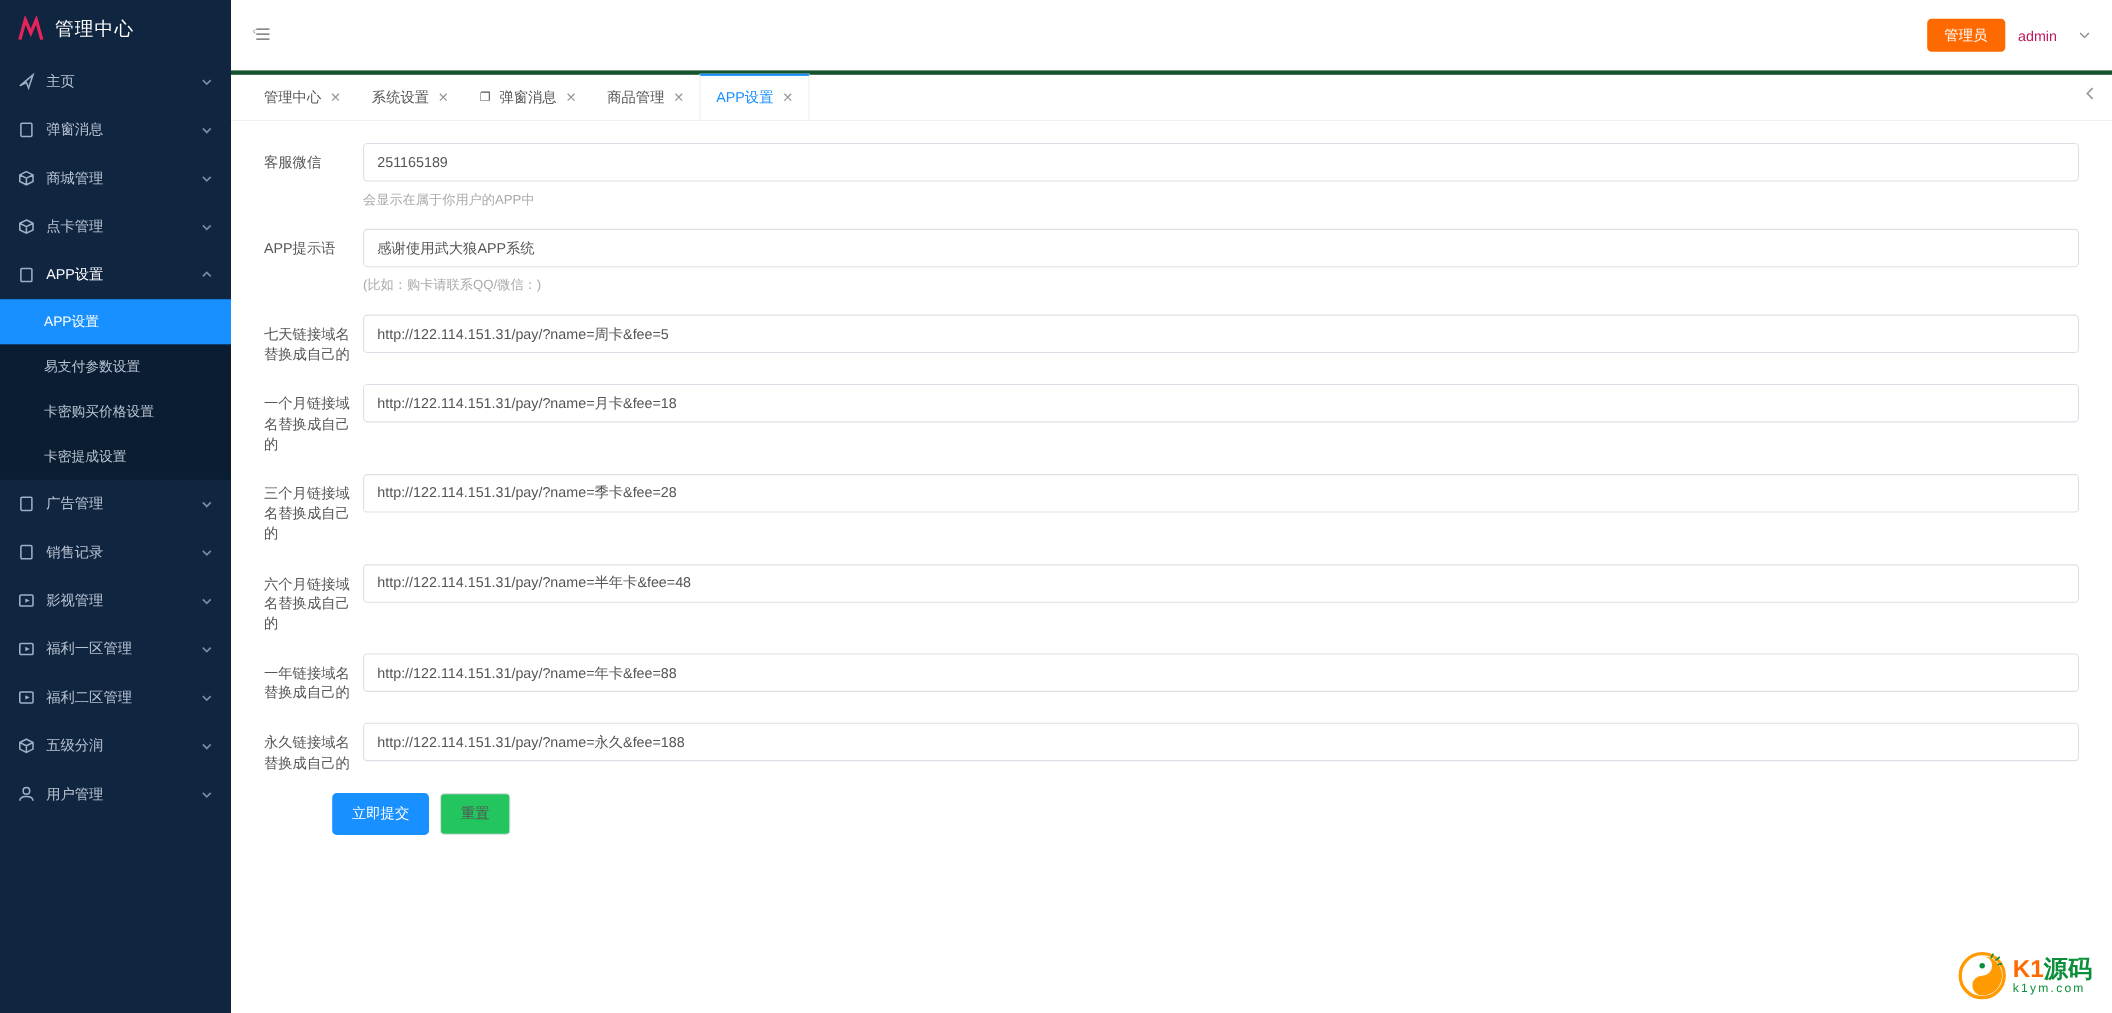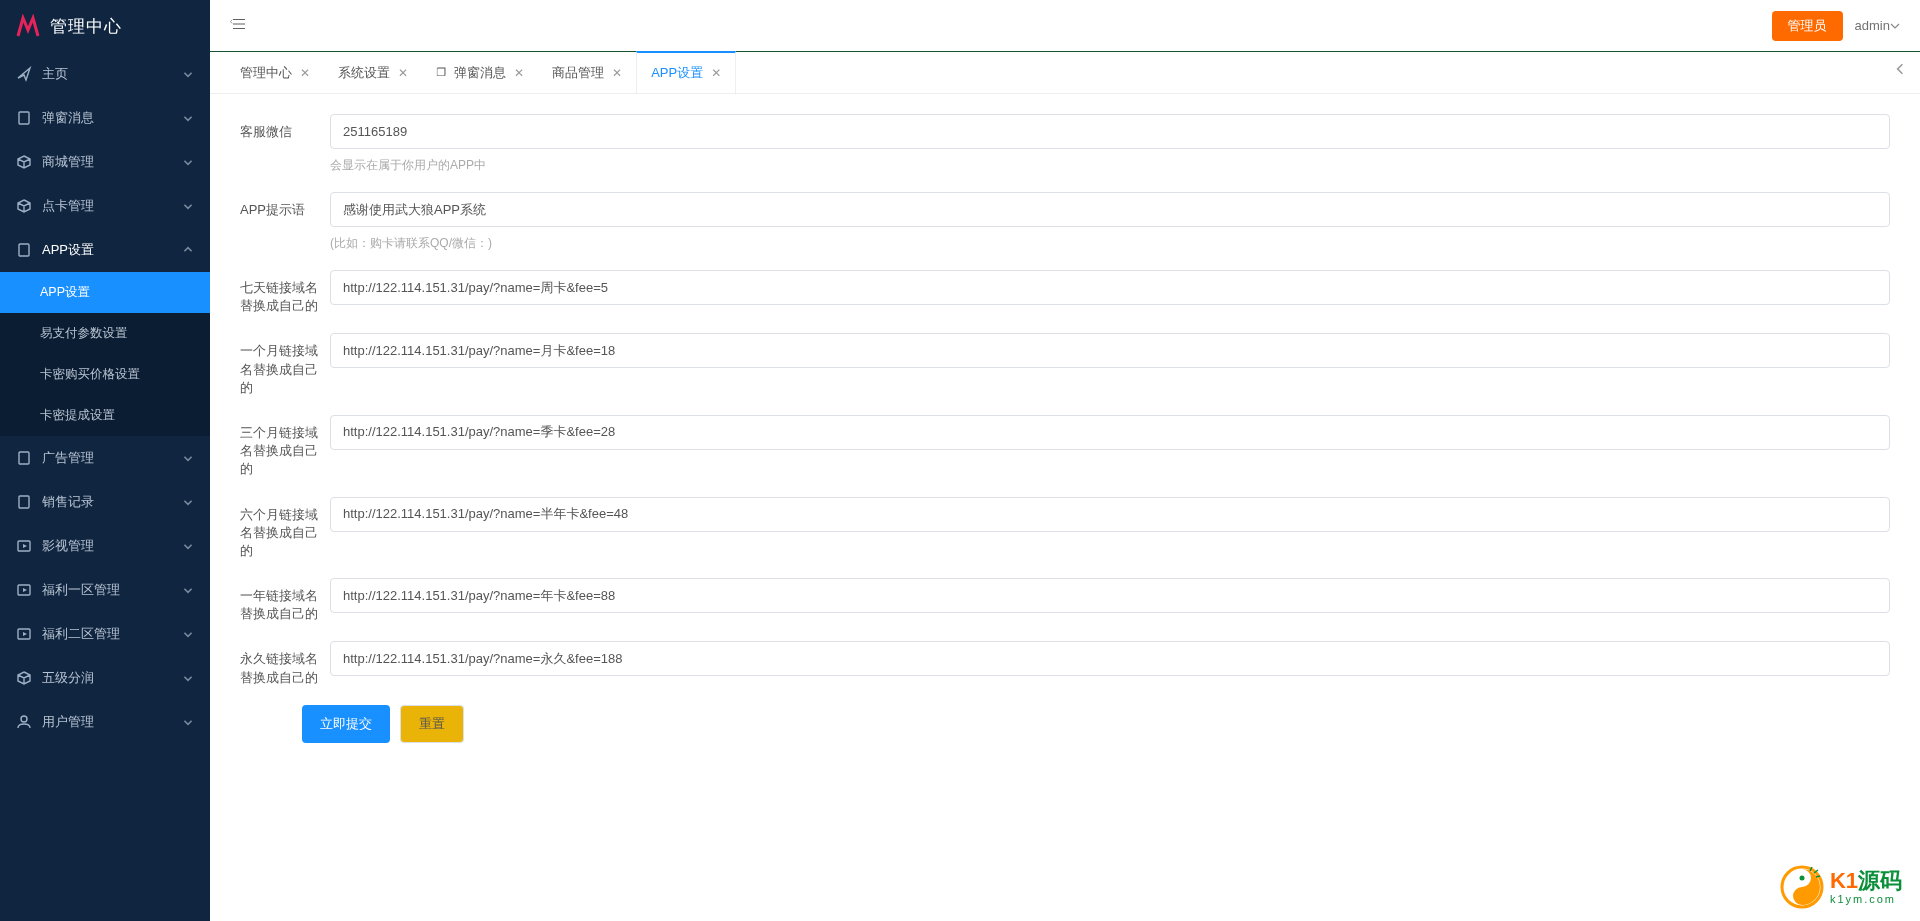--- a/index.html
+++ b/index.html
@@ -19,43 +19,43 @@
 .menu-item .chevron { width: 12px; height: 12px; transition: transform .2s; }
 .menu-item.expanded .chevron { transform: rotate(180deg); }
 .submenu { list-style: none; background: #0b1d33; }
 .submenu-item { padding: 12px 16px 12px 40px; cursor: pointer; font-size: 12.5px; }
 .submenu-item.active { background: #1890ff; color: #fff; }
 
 
 .main { flex: 1; display: flex; flex-direction: column; background: #fff; min-width: 0; }
 
 
-.header { height: 52px; display: flex; align-items: center; padding: 0 20px; border-bottom: 1px solid #14532d; justify-content: space-between; }
+.header { height: 68px; display: flex; align-items: center; padding: 0 20px; border-bottom: 4px solid #14532d; justify-content: space-between; }
 .collapse-btn { cursor: pointer; color: #606266; }
 .header-right { margin-left: auto; display: flex; align-items: center; gap: 12px; }
 .admin-badge { background: #ff6a00; color: #fff; padding: 6px 16px; border-radius: 4px; font-size: 13px; cursor: pointer; }
-.user-dropdown { display: flex; align-items: center; gap: 0; cursor: pointer; font-size: 13px; color: #737373; }
+.user-dropdown { display: flex; align-items: center; gap: 20px; cursor: pointer; font-size: 13px; color: #be185d; }
 
 
 .tabs { display: flex; border-bottom: 1px solid #eee; padding-left: 16px; }
 .tab { display: flex; align-items: center; padding: 11px 14px; font-size: 13px; cursor: pointer; position: relative; gap: 8px; color: #555; }
 .tab.active { color: #1890ff; border-top: 2px solid #1890ff; margin-top:-1px; background:#fff; border-left:1px solid #eee; border-right:1px solid #eee; }
 .tab-close { font-size: 12px; color: #999; cursor: pointer; }
 .tabs-scroll { margin-left: auto; padding:11px 14px; cursor:pointer; color:#999;}
 
 
 .content { flex: 1; overflow-y: auto; padding: 20px 30px; position:relative; }
 .form-row { display: flex; margin-bottom: 18px; align-items: flex-start; }
 .form-label { width: 90px; text-align: left; padding-top: 9px; padding-right: 12px; font-size: 13px; color: #555; line-height: 1.4; }
 .form-control { flex: 1; }
 .form-input { width: 100%; padding: 9px 12px; border: 1px solid #dcdfe6; border-radius: 4px; font-size: 13px; color: #555; background:#fff; }
 .form-hint { color: #aaa; font-size: 12px; margin-top: 8px; }
 .form-actions { display:flex; gap:10px; margin-left:62px; }
 .btn-primary { background:#1890ff; color:#fff; border:none; padding:9px 18px; border-radius:4px; font-size:13px; cursor:pointer; }
-.btn-default { background:#eab308; color:#555; border:1px solid #dcdfe6; padding:9px 18px; border-radius:4px; font-size:13px; cursor:pointer; }
+.btn-default { background:#22c55e; color:#555; border:1px solid #dcdfe6; padding:9px 18px; border-radius:4px; font-size:13px; cursor:pointer; }
 
 
 .watermark { position:absolute; bottom:12px; right:18px; display:flex; align-items:center; gap:6px; }
 .watermark-icon { width:44px; height:44px; }
 .watermark-text { display:flex; flex-direction:column; line-height:1; }
 .wm-top { font-size:22px; font-weight:bold; }
 .wm-top .k1 { color:#ff6a00; }
 .wm-top .ym { color:#0b8f3a; }
 .wm-bottom { font-size:11px; color:#0b8f3a; letter-spacing:2px; margin-top:2px; }
 

